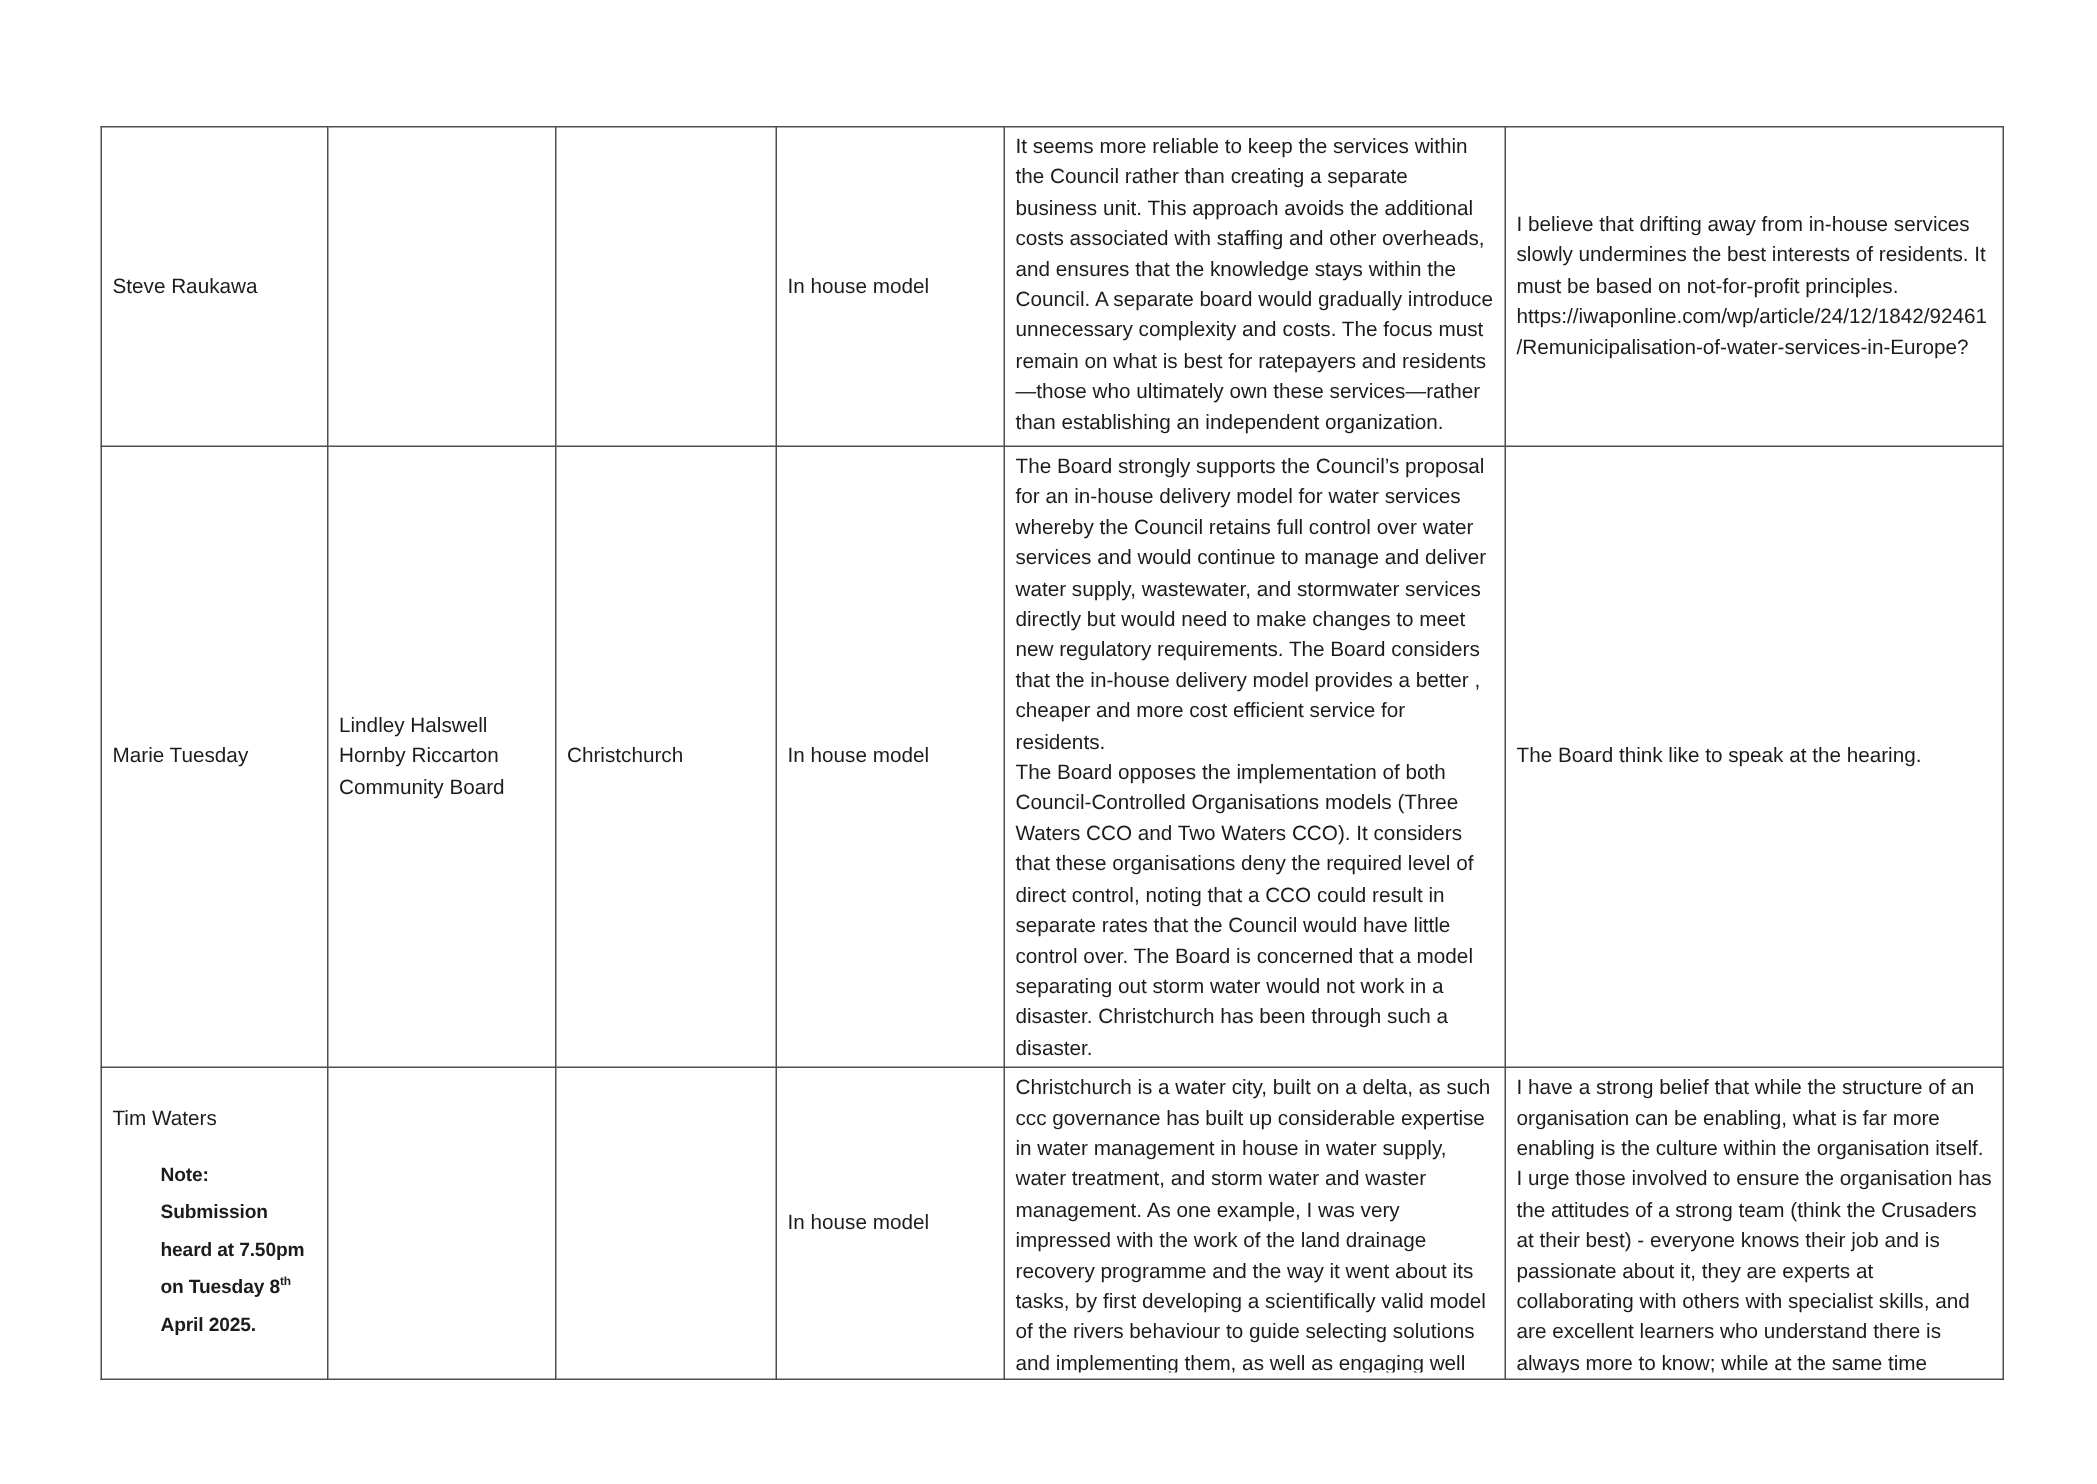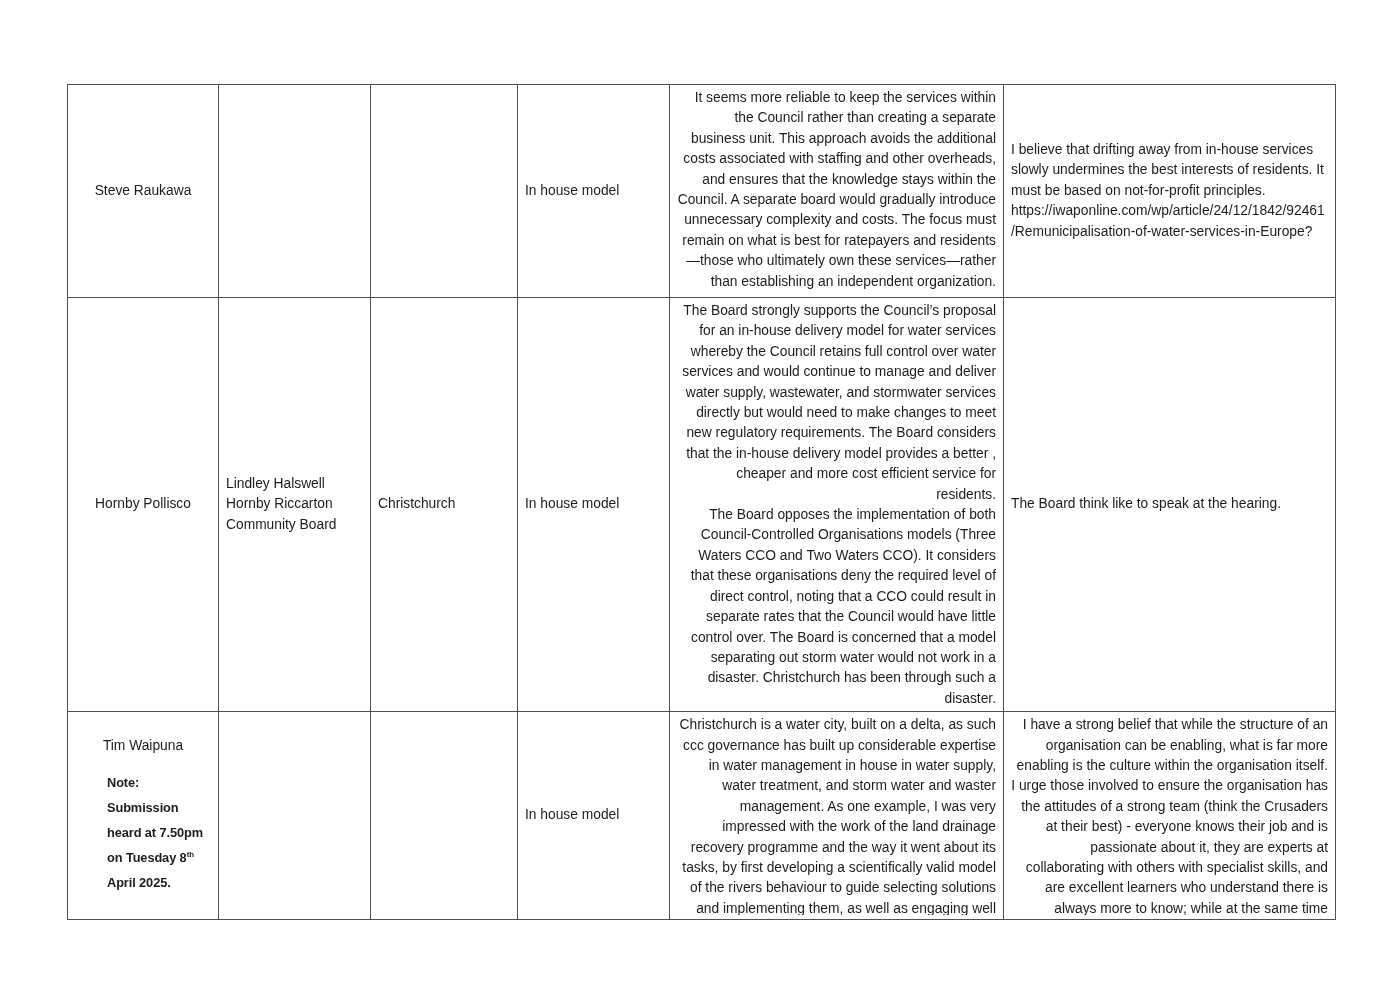--- a/index.html
+++ b/index.html
@@ -29,25 +29,25 @@
     vertical-align: middle;
     padding: 2px 7px;
     font-size: 13.8px;
     line-height: 20.4px;
     color: #1c1c1c;
     background: #ffffff;
   }
   tr.r1 { height: 213px; }
   tr.r2 { height: 379px; }
   tr.r3 { height: 208px; }
-  td.v-top { vertical-align: top; padding-top: 3px; text-align: right; }
+  td.v-top { vertical-align: top; padding-top: 3px; }
   .pre { white-space: pre-line; }
   .wrapbreak { overflow-wrap: break-word; word-break: break-word; }
   .clip { max-height: 200px; overflow: hidden; }
-  .name { font-size: 13.8px; text-align: center; }
+  .name { font-size: 13.8px; }
   .note {
     font-weight: 700;
     font-size: 12.8px;
     line-height: 25px;
     margin-top: 14px;
     letter-spacing: -0.1px;
     margin-left: 32px;
   }
   .note sup {
     font-size: 0.62em;
@@ -81,21 +81,21 @@
         <td class="v-top">
           <div>It seems more reliable to keep the services within the Council rather than creating a separate business unit. This approach avoids the additional costs associated with staffing and other overheads, and ensures that the knowledge stays within the Council. A separate board would gradually introduce unnecessary complexity and costs. The focus must remain on what is best for ratepayers and residents—those who ultimately own these services—rather than establishing an independent organization.</div>
         </td>
         <td>
           <div class="wrapbreak">I believe that drifting away from in-house services slowly undermines the best interests of residents. It must be based on not-for-profit principles. https://iwaponline.com/wp/article/24/12/1842/92461/Remunicipalisation-of-water-services-in-Europe?</div>
         </td>
       </tr>
 
       <tr class="r2">
         <td>
-          <div class="name">Hornby Pollisco</div>
+          <div class="name">Marie Tuesday</div>
         </td>
         <td>
           <div>Lindley Halswell Hornby Riccarton Community Board</div>
         </td>
         <td>
           <div>Christchurch</div>
         </td>
         <td>
           <div>In house model</div>
         </td>
@@ -103,21 +103,21 @@
           <div class="pre">The Board strongly supports the Council’s proposal for an in-house delivery model for water services whereby the Council retains full control over water services and would continue to manage and deliver water supply, wastewater, and stormwater services directly but would need to make changes to meet new regulatory requirements. The Board considers that the in-house delivery model provides a better , cheaper and more cost efficient service for residents.
 The Board opposes the implementation of both Council-Controlled Organisations models (Three Waters CCO and Two Waters CCO). It considers that these organisations deny the required level of direct control, noting that a CCO could result in separate rates that the Council would have little control over. The Board is concerned that a model separating out storm water would not work in a disaster. Christchurch has been through such a disaster.</div>
         </td>
         <td>
           <div>The Board think like to speak at the hearing.</div>
         </td>
       </tr>
 
       <tr class="r3">
         <td>
-          <div class="name">Tim Waipuna</div>
+          <div class="name">Tim Waters</div>
           <div class="note">
             <span>Note: Submission heard at 7.50pm on Tuesday 8</span><sup>th</sup><span> April 2025.</span>
           </div>
         </td>
         <td></td>
         <td></td>
         <td>
           <div>In house model</div>
         </td>
         <td class="v-top">

